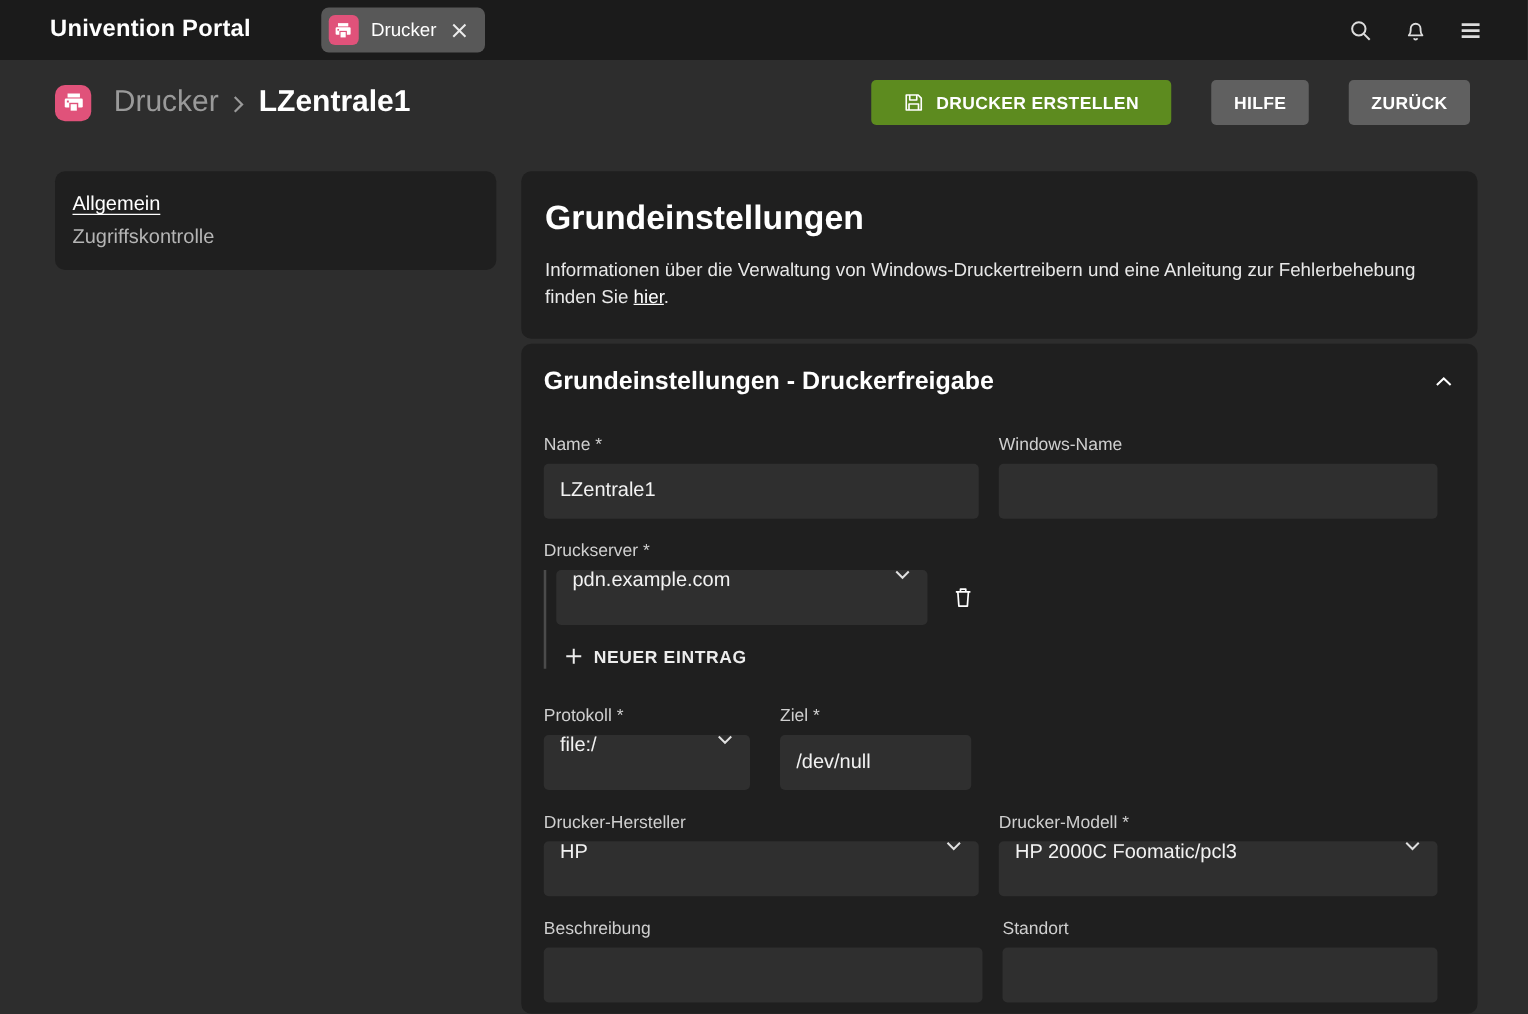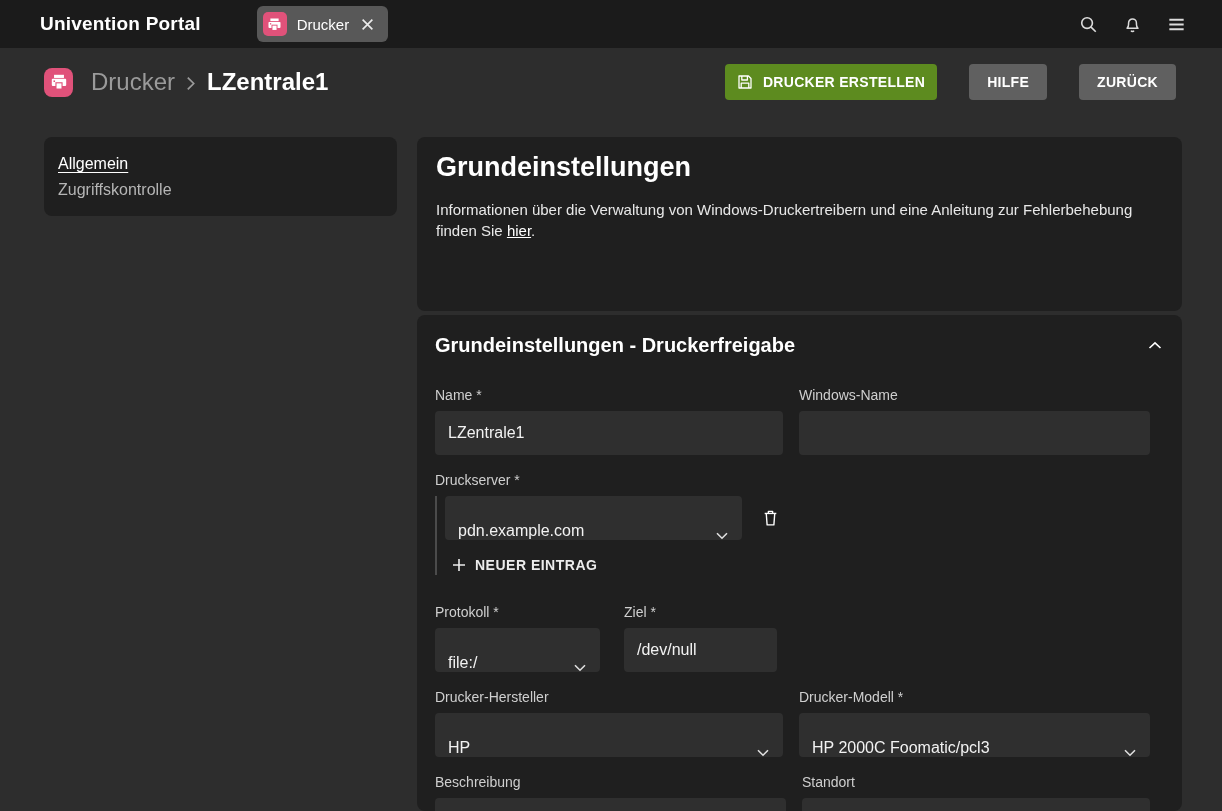--- a/index.html
+++ b/index.html
@@ -29,49 +29,49 @@
   .icon-btn{width:40px;height:40px;display:flex;align-items:center;justify-content:center;color:#dcdcdc;cursor:pointer;margin-left:4px;background:none;border:none}
 
   
   .header-row{height:68px;display:flex;align-items:center;padding:0 46px 0 44px}
   .bc-icon{width:29px;height:29px;border-radius:8px;background:var(--pink);display:flex;align-items:center;justify-content:center;flex:0 0 auto}
   .bc-module{margin-left:18px;font-size:24px;color:var(--muted);cursor:pointer}
   .bc-sep{margin:0 11px;color:var(--muted);display:flex;padding-top:2px}
   .bc-item{font-size:24px;color:#fff;font-weight:700}
   .header-spacer{flex:1}
   .btn{height:36px;border:none;border-radius:4px;font-family:inherit;font-size:14px;font-weight:700;color:#fff;letter-spacing:.3px;display:flex;align-items:center;cursor:pointer}
-  .btn-primary{background:var(--green);padding:0 12px;gap:10px}
+  .btn-primary{background:var(--green);padding:0 26px;gap:10px}
   .btn-gray{background:var(--btn-gray);padding:0 18px}.ml20{margin-left:32px}
 
   
   .content{height:695px;padding:21px 40px 0 44px;display:flex;gap:20px;align-items:stretch}
   .sidebar-card{width:353px;flex:0 0 auto;align-self:flex-start;background:var(--card);border-radius:8px;padding:14px 14px 13px}
   .side-item{font-size:16px;line-height:26px;color:#b5b5b5;cursor:pointer;width:max-content}
   .side-item.active{color:#fff;text-decoration:underline;text-underline-offset:3px}
 
   .main-col{flex:1;display:flex;flex-direction:column;gap:4px;height:100%}
   .card{background:var(--card);border-radius:8px}
-  .card-intro{height:174px;flex:0 0 auto;padding:14px 19px 0}
+  .card-intro{height:134px;flex:0 0 auto;padding:21px 19px 0}
   .main-title{font-size:27px;line-height:33px;font-weight:700;color:#fff;margin-bottom:15px}
   .intro-text{font-size:15px;line-height:21px;color:#e8e8e8;max-width:715px}
   .intro-text a{color:#fff;text-decoration:underline;cursor:pointer}
 
   .card-form{flex:1;padding:18px 18px 0;overflow:hidden}
   .section-header{display:flex;align-items:center;justify-content:space-between;margin-bottom:30px}
   .section-title{font-size:20px;line-height:24px;font-weight:700;color:#fff}
   .collapse-btn{color:#fff;display:flex;cursor:pointer;background:none;border:none;padding:2px}
 
   .form-row{display:flex;gap:16px;margin-bottom:17px}
   .form-row.mv-row-wrap{margin-bottom:29px}
   .field{display:flex;flex-direction:column}
   .w-left{width:348px}.w-right{width:351px}
   .w-protokoll{width:165px}.w-ziel{width:153px}
   .label{font-size:14px;line-height:17px;color:var(--label);margin-bottom:7px}
   .input,.select{height:44px;width:100%;background:var(--input);border:none;border-radius:4px;color:var(--text);font-size:16px;font-family:inherit;padding:0 13px;outline:none}
-  .select{display:flex;align-items:flex-end;justify-content:space-between;cursor:pointer;padding-right:14px}
+  .select{display:flex;align-items:flex-start;justify-content:space-between;cursor:pointer;padding-right:14px}
   .select .chev{color:#e0e0e0;display:flex;margin-left:8px}
   .subrow{display:flex;gap:24px}
 
   .mv-group{border-left:2px solid #4b4b4b;padding-left:8px}
   .mv-line{display:flex;align-items:center}
   .mv-select{width:297px;flex:0 0 auto}
   .trash-btn{margin-left:18px;color:#fff;display:flex;cursor:pointer;background:none;border:none;padding:2px}
   .add-btn{margin-top:15px;display:flex;align-items:center;gap:9px;color:#ececec;font-size:14px;font-weight:700;letter-spacing:.5px;cursor:pointer;background:none;border:none;font-family:inherit;padding:0 0 0 7px;height:20px}
 </style>
 </head>

